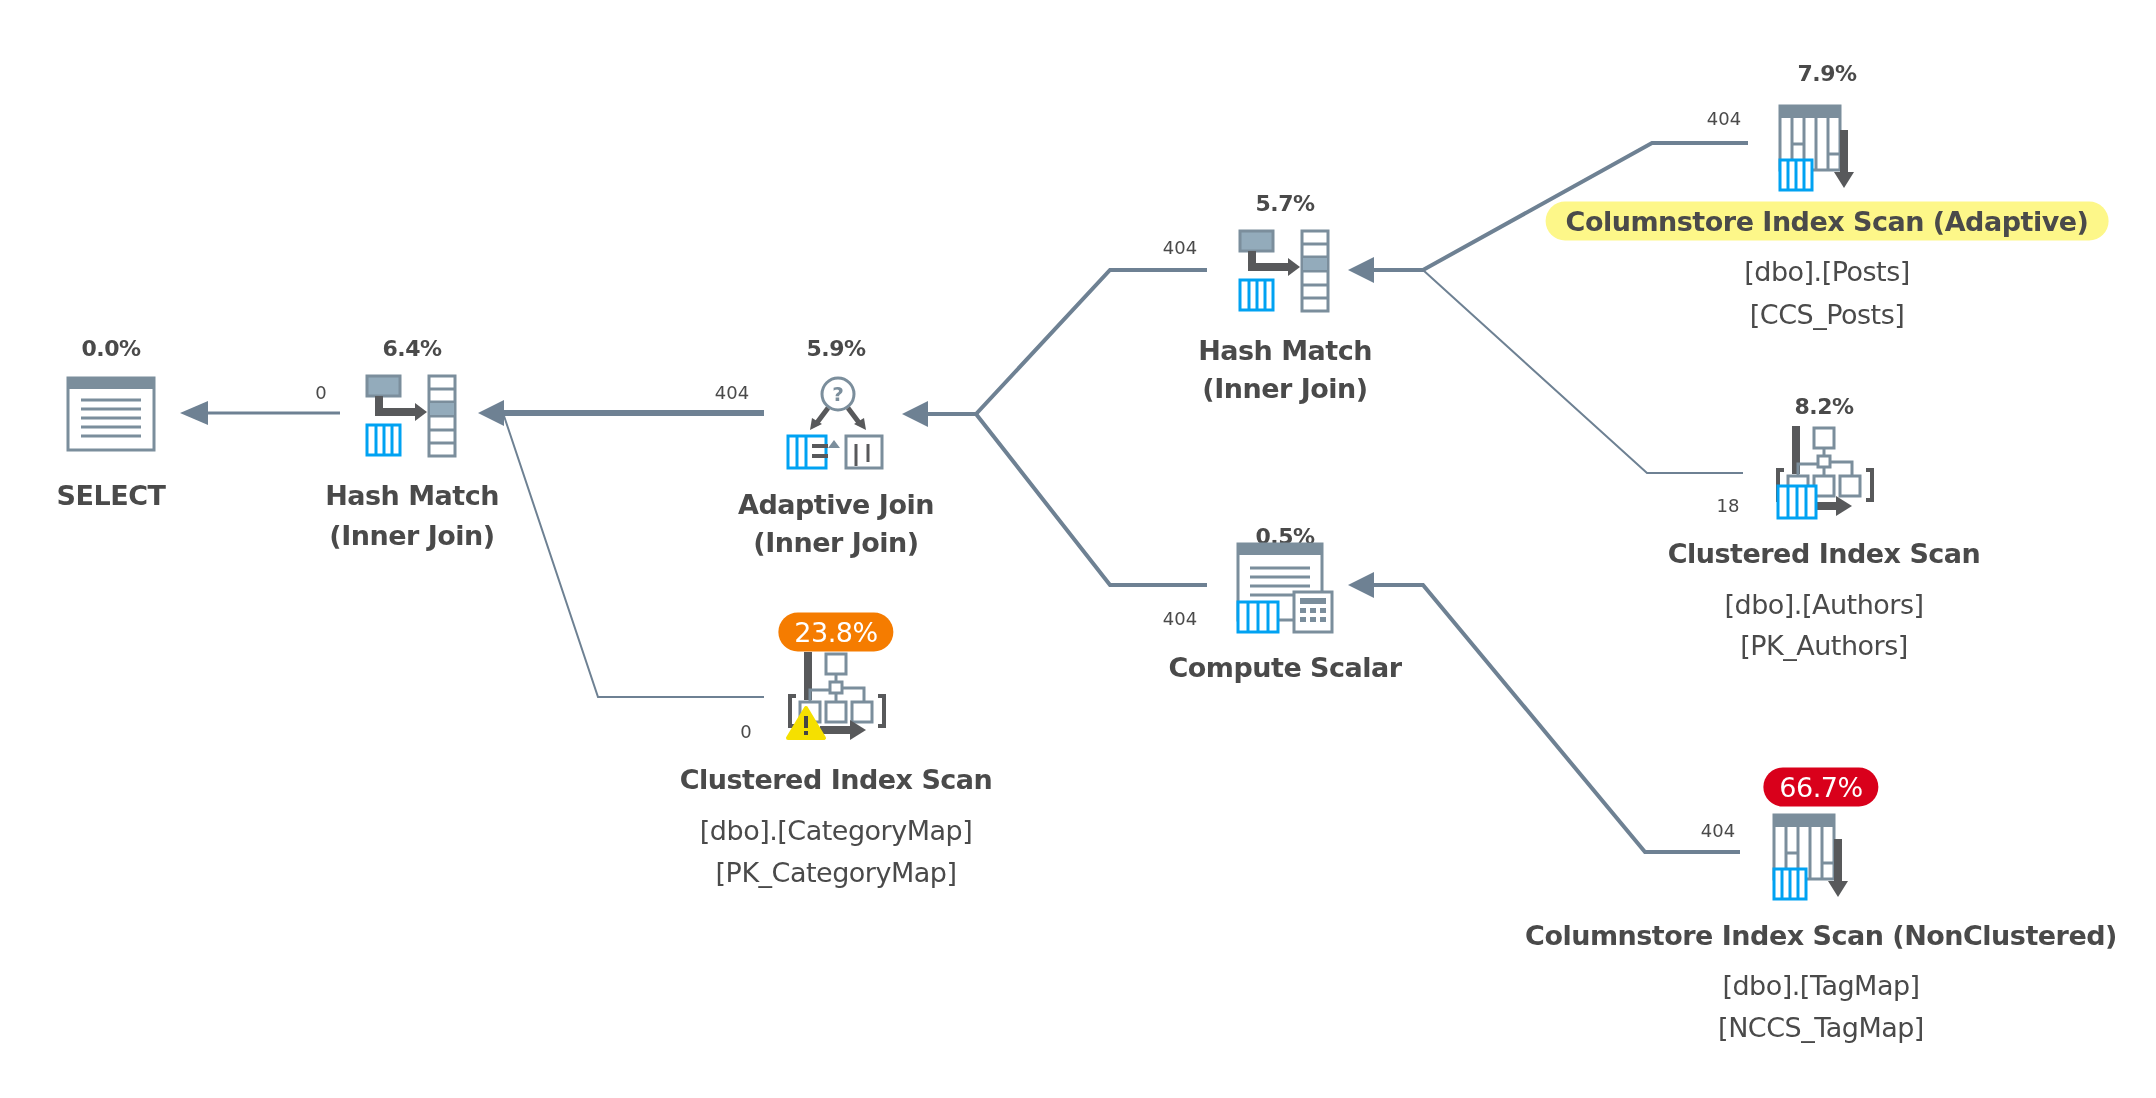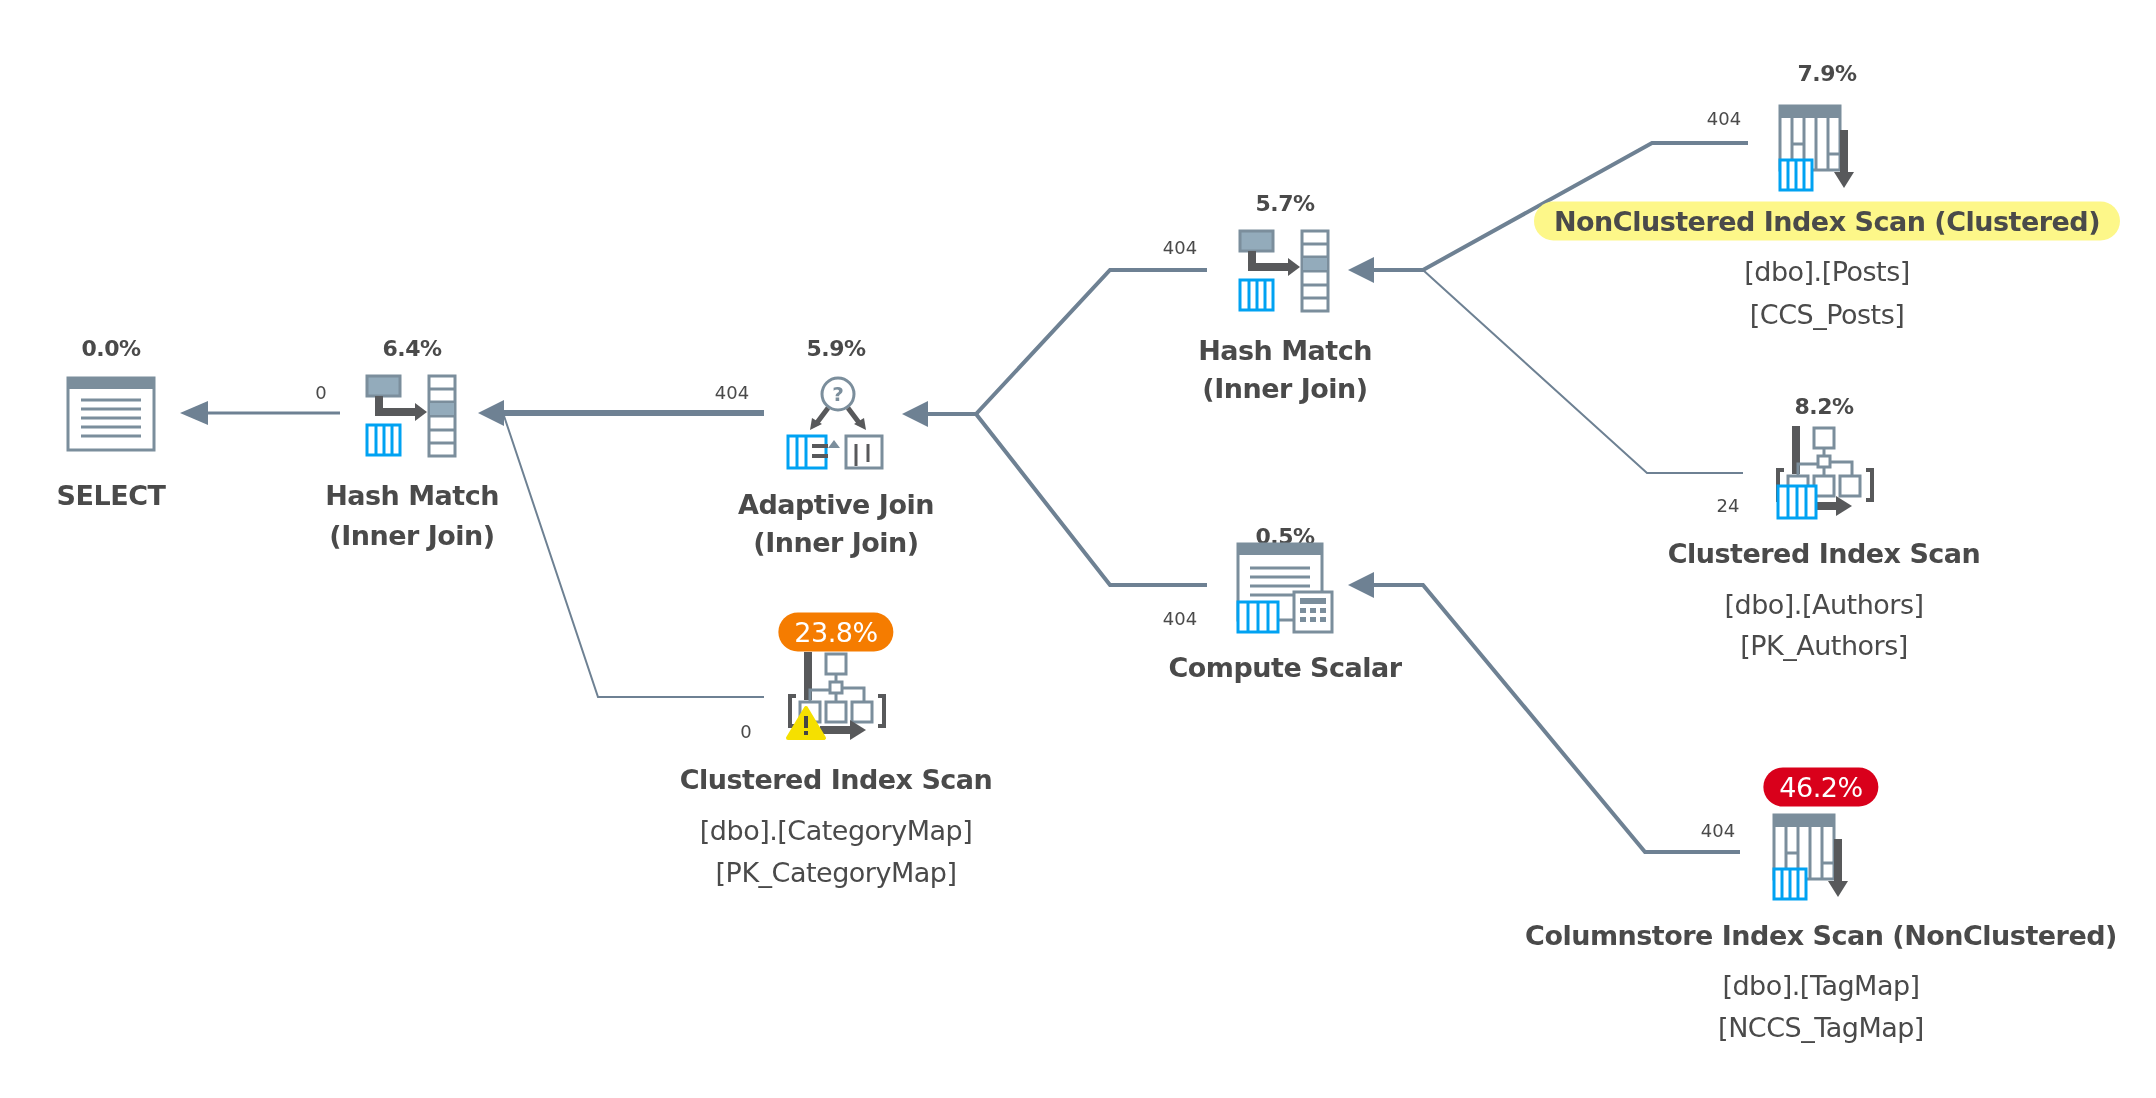--- a/index.html
+++ b/index.html
@@ -42,21 +42,21 @@
     <polygon points="1348,585 1374,572 1374,598" fill="#6e8193" stroke="none"></polygon>
   </g>
 </svg>
 
 <div class="rows" style="left:321px;top:392px">0</div>
 <div class="rows" style="left:732px;top:392px">404</div>
 <div class="rows" style="left:746px;top:731px">0</div>
 <div class="rows" style="left:1180px;top:247px">404</div>
 <div class="rows" style="left:1180px;top:618px">404</div>
 <div class="rows" style="left:1724px;top:118px">404</div>
-<div class="rows" style="left:1728px;top:505px">24</div>
+<div class="rows" style="left:1728px;top:505px">18</div>
 <div class="rows" style="left:1718px;top:830px">404</div>
 
 <div>
   <div class="pct" style="left:111px;top:348px">0.0%</div>
   <svg class="icon" style="left:66px;top:376px" width="90" height="76" viewBox="0 0 90 76">
     <rect x="2" y="2" width="86" height="72" fill="#fff" stroke="#7b8e9c" stroke-width="3"></rect>
     <rect x="2" y="2" width="86" height="11" fill="#7b8e9c"></rect>
     <g stroke="#7b8e9c" stroke-width="3">
       <line x1="15" y1="24" x2="75" y2="24"></line>
         <line x1="15" y1="33" x2="75" y2="33"></line>
@@ -216,21 +216,21 @@
       </g>
     <rect x="62" y="26" width="8" height="44" fill="#58595b"></rect>
     <polygon points="56,68 76,68 66,84" fill="#58595b"></polygon>
     <rect x="2" y="56" width="32" height="30" fill="#fff" stroke="#00a2f2" stroke-width="3"></rect>
     <g stroke="#00a2f2" stroke-width="3">
         <line x1="10" y1="56" x2="10" y2="86"></line>
         <line x1="18" y1="56" x2="18" y2="86"></line>
         <line x1="26" y1="56" x2="26" y2="86"></line>
       </g>
   </svg>
-  <div class="title hl" style="left:1827px;top:221px">NonClustered Index Scan (Clustered)</div>
+  <div class="title hl" style="left:1827px;top:221px">Columnstore Index Scan (Adaptive)</div>
   <div class="sub" style="left:1827px;top:271px">[dbo].[Posts]</div>
   <div class="sub" style="left:1827px;top:314px">[CCS_Posts]</div>
 </div>
 
 <div>
   <div class="pct" style="left:1824px;top:406px">8.2%</div>
   <svg class="icon" style="left:1774px;top:426px" width="104" height="96" viewBox="0 0 104 96">
     <rect x="18" y="0" width="8" height="48" fill="#58595b"></rect>
     <rect x="40" y="2" width="20" height="20" fill="#fff" stroke="#7b8e9c" stroke-width="3"></rect>
     <line x1="50" y1="22" x2="50" y2="30" stroke="#7b8e9c" stroke-width="3"></line>
@@ -248,21 +248,21 @@
         <line x1="23" y1="60" x2="23" y2="92"></line>
         <line x1="32" y1="60" x2="32" y2="92"></line>
       </g>
   </svg>
   <div class="title" style="left:1824px;top:553px">Clustered Index Scan</div>
   <div class="sub" style="left:1824px;top:604px">[dbo].[Authors]</div>
   <div class="sub" style="left:1824px;top:645px">[PK_Authors]</div>
 </div>
 
 <div>
-  <div class="badge" style="left:1821px;top:787px;background:#d9001b">46.2%</div>
+  <div class="badge" style="left:1821px;top:787px;background:#d9001b">66.7%</div>
   <svg class="icon" style="left:1772px;top:813px" width="100" height="88" viewBox="0 0 100 88">
     <rect x="2" y="2" width="60" height="64" fill="#fff" stroke="#7b8e9c" stroke-width="3"></rect>
     <rect x="2" y="2" width="60" height="12" fill="#7b8e9c"></rect>
     <g stroke="#7b8e9c" stroke-width="3" fill="none">
         <line x1="14" y1="14" x2="14" y2="66"></line>
         <line x1="26" y1="14" x2="26" y2="66"></line>
         <line x1="38" y1="14" x2="38" y2="66"></line>
         <line x1="50" y1="14" x2="50" y2="66"></line>
         <line x1="14" y1="40" x2="26" y2="40"></line>
         <line x1="50" y1="50" x2="62" y2="50"></line>

